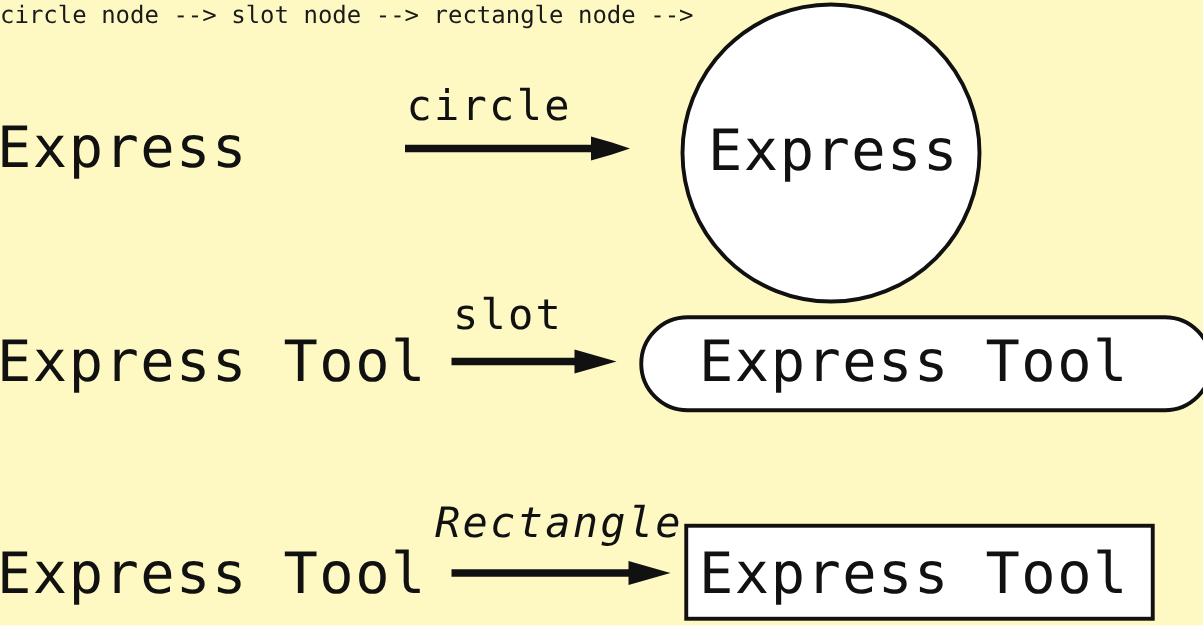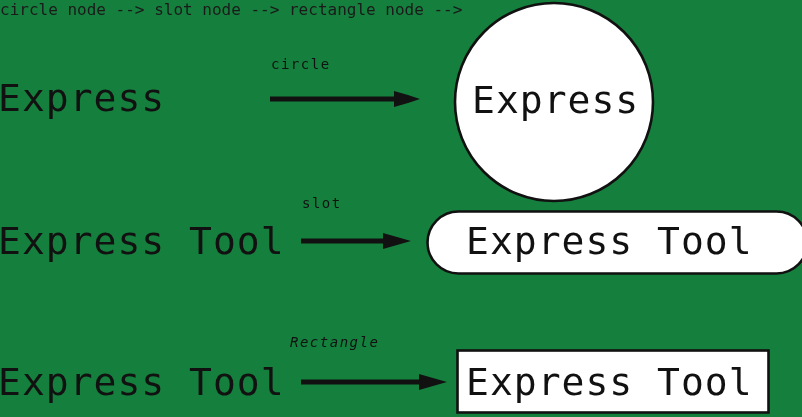--- a/index.html
+++ b/index.html
@@ -4,38 +4,38 @@
 <style>
   html, body {
     margin: 0;
     padding: 0;
     background: #ffffff;
   }
   #canvas {
     position: relative;
     width: 802px;
     height: 417px;
-    background: #15803d;
+    background: #fef9c3;
     overflow: hidden;
     font-family: "DejaVu Sans Mono", "Liberation Mono", monospace;
     color: #1a1a1a;
   }
   .src-label {
     position: absolute;
     font-family: "DejaVu Sans Mono", "Liberation Mono", monospace;
     font-size: 38px;
     letter-spacing: 1px;
     color: #111111;
     white-space: pre;
     line-height: 1;
   }
   .edge-label {
     position: absolute;
     font-family: "DejaVu Sans Mono", "Liberation Mono", monospace;
-    font-size: 14px;
+    font-size: 28px;
     letter-spacing: 1.5px;
     color: #111111;
     white-space: pre;
     line-height: 1;
   }
   .arrow-svg {
     position: absolute;
     overflow: visible;
   }
   .shape-svg {

